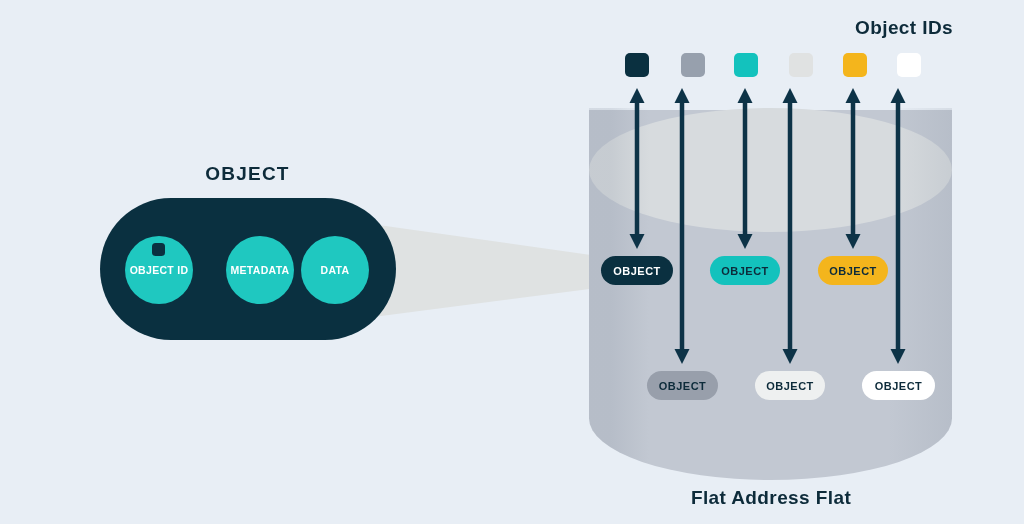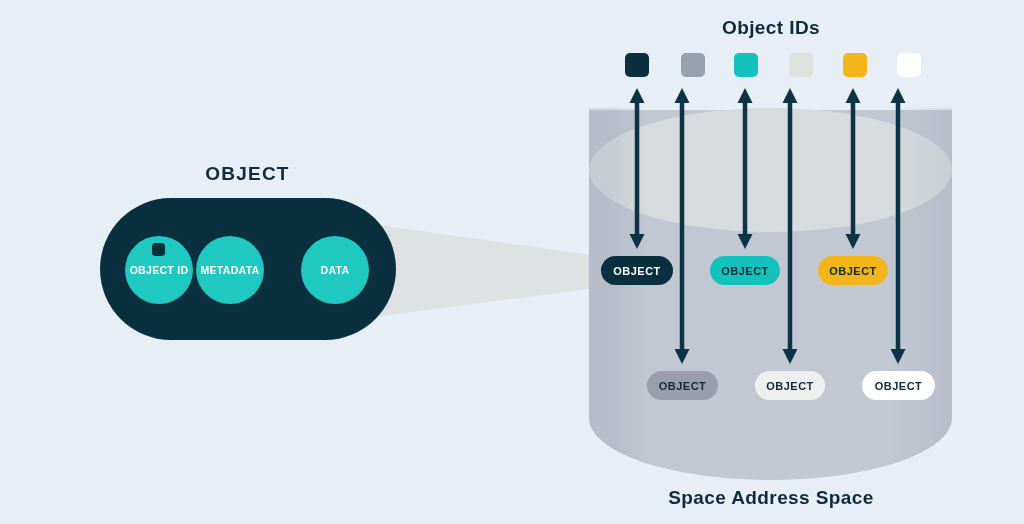--- a/index.html
+++ b/index.html
@@ -30,21 +30,21 @@
   #object-title {
     left: 0; top: 163px;
     width: 495px;
     text-align: center;
     font-size: 19px;
     letter-spacing: 1.2px;
   }
   #objectids-title {
     left: 589px; top: 17px;
     width: 364px;
-    text-align: center;
+    text-align: right;
     font-size: 19px;
   }
   #flat-title {
     left: 589px; top: 487px;
     width: 364px;
     text-align: center;
     font-size: 19px;
   }
 
   
@@ -69,21 +69,21 @@
     display: flex;
     align-items: center;
     justify-content: center;
     color: #ffffff;
     font-size: 10.5px;
     font-weight: bold;
     letter-spacing: 0.3px;
     white-space: nowrap;
   }
   #circle-objectid { left: 125px; }
-  #circle-metadata { left: 196px; }
+  #circle-metadata { left: 226px; }
   #circle-data     { left: 301px; justify-content: center; }
   #id-chip {
     position: absolute;
     left: 152px; top: 243px;
     width: 13px; height: 13px;
     border-radius: 3.5px;
     background: #0a3040;
   }
 
   
@@ -223,15 +223,15 @@
         <span>OBJECT</span>
       </div>
       <div class="obj-pill" style="left: 755px; top: 371px; width: 70px; background: rgb(238, 240, 240); color: rgb(13, 43, 58);">
         <span>OBJECT</span>
       </div>
       <div class="obj-pill" style="left: 862px; top: 371px; width: 73px; background: rgb(255, 255, 255); color: rgb(13, 43, 58);">
         <span>OBJECT</span>
       </div>
     </div>
 
-  <div class="title" id="flat-title">Space Address Space</div>
+  <div class="title" id="flat-title">Flat Address Flat</div>
 
 </div>
 
 </body></html>

